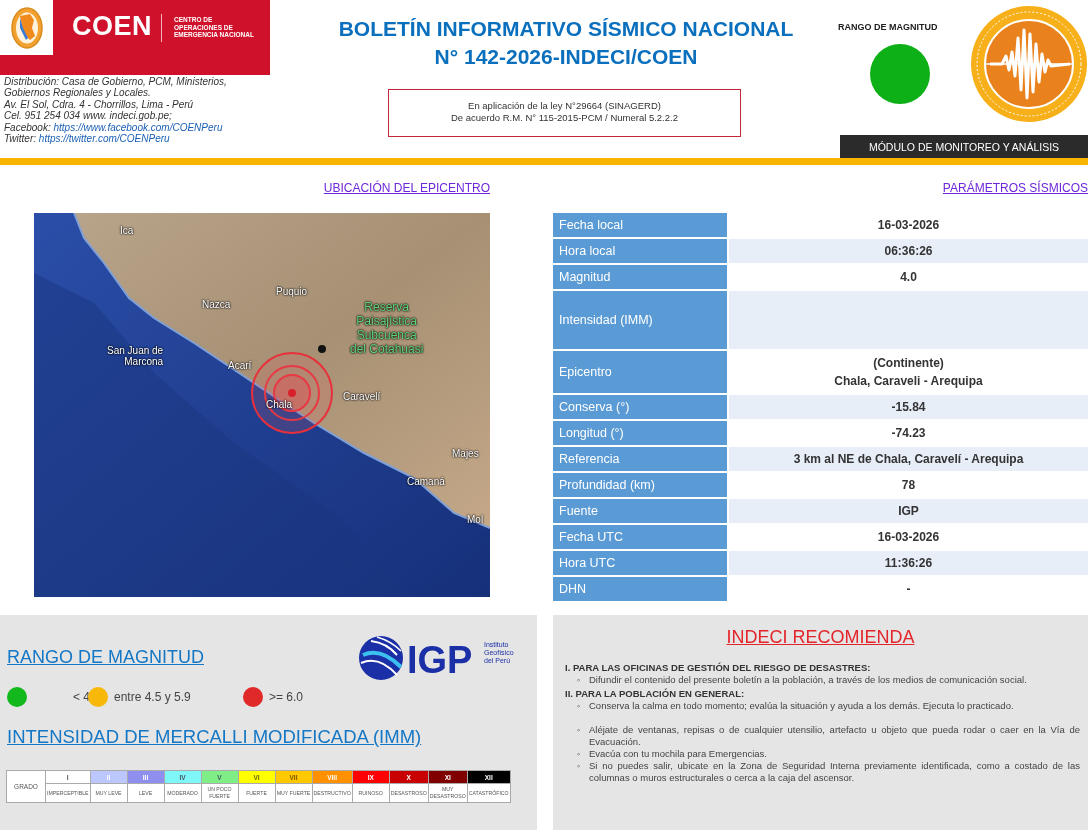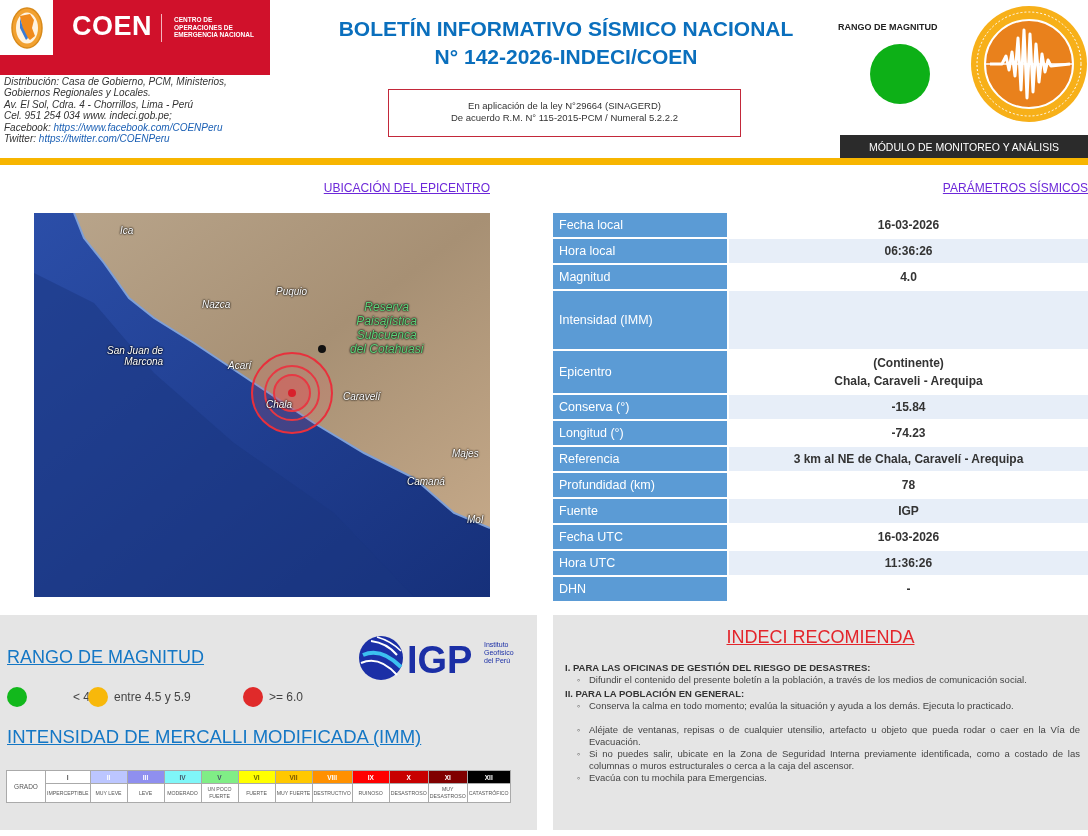--- a/index.html
+++ b/index.html
@@ -26,21 +26,21 @@
 
   .modulo-bar { position: absolute; left: 840px; top: 135px; width: 248px; height: 24px; background: #2b2b2b; color: #fff; font-size: 10.5px; text-align: center; line-height: 24px; }
   .yellow-line { position: absolute; left: 0; top: 158px; width: 1088px; height: 7px; background: #f7b500; }
 
   
   .sec-h { position: absolute; color: #6d28d9; font-size: 12px; text-decoration: underline; text-align: right; }
 
   
   .map { position: absolute; left: 34px; top: 213px; width: 456px; height: 384px; overflow: hidden; background: #1e3d8f; }
   .map svg { display:block; }
-  .map-label { position: absolute; color: #fff; font-size: 10px; text-shadow: 0 0 2px #000, 0 0 2px #000; white-space: nowrap; font-style: italic; }
+  .map-label { position: absolute; color: #fff; font-size: 10px; text-shadow: 0 0 2px #000, 0 0 2px #000; white-space: nowrap; }
   .map-label.green { color: #5fd37a; font-size: 12px; line-height: 14px; text-align: center; }
 
   
   .ptable { position: absolute; left: 553px; top: 213px; width: 535px; border-collapse: separate; border-spacing: 0; }
   .ptable .row { display: flex; border-bottom: 2px solid #fff; }
   .ptable .lab { width: 176px; background: #5b9bd5; color: #fff; font-size: 12.5px; padding-left: 6px; display:flex; align-items:center; border-right: 2px solid #fff; }
   .ptable .val { flex: 1; font-size: 12px; font-weight: bold; color: #333; display:flex; flex-direction: column; align-items:center; justify-content:center; text-align:center; line-height: 18px; }
   .ptable .row:nth-child(even) .val { background: #e7eef8; }
   .ptable .row:nth-child(odd) .val { background: #ffffff; }
 
@@ -296,19 +296,19 @@
     <div class="rec-h">INDECI RECOMIENDA</div>
     <div class="rec-body">
       <div class="sub">I. PARA LAS OFICINAS DE GESTIÓN DEL RIESGO DE DESASTRES:</div>
       <ul>
         <li>Difundir el contenido del presente boletín a la población, a través de los medios de comunicación social.</li>
       </ul>
       <div class="sub">II. PARA LA POBLACIÓN EN GENERAL:</div>
       <ul>
         <li style="margin-bottom:12px;">Conserva la calma en todo momento; evalúa la situación y ayuda a los demás. Ejecuta lo practicado.</li>
         <li>Aléjate de ventanas, repisas o de cualquier utensilio, artefacto u objeto que pueda rodar o caer en la Vía de Evacuación.</li>
+        <li>Evacúa con tu mochila para Emergencias.</li>
         <li>Si no puedes salir, ubicate en la Zona de Seguridad Interna previamente identificada, como a costado de las columnas o muros estructurales o cerca a la caja del ascensor.</li>
-        <li>Evacúa con tu mochila para Emergencias.</li>
       </ul>
     </div>
   </div>
 
 </div>
 
 </body></html>

